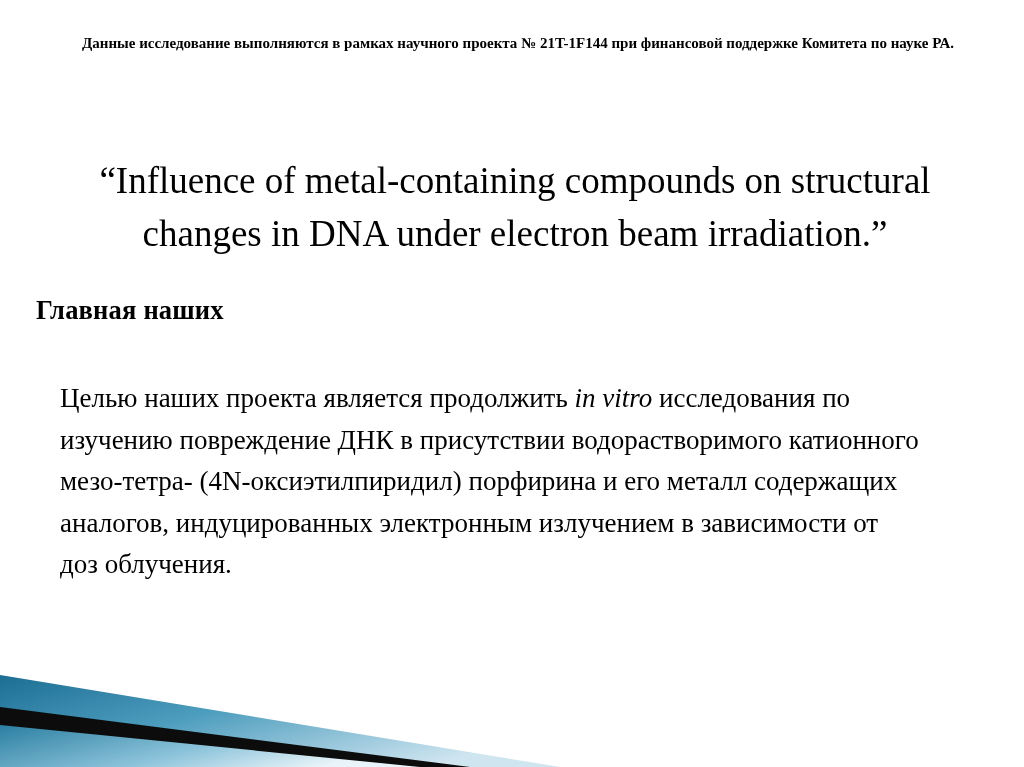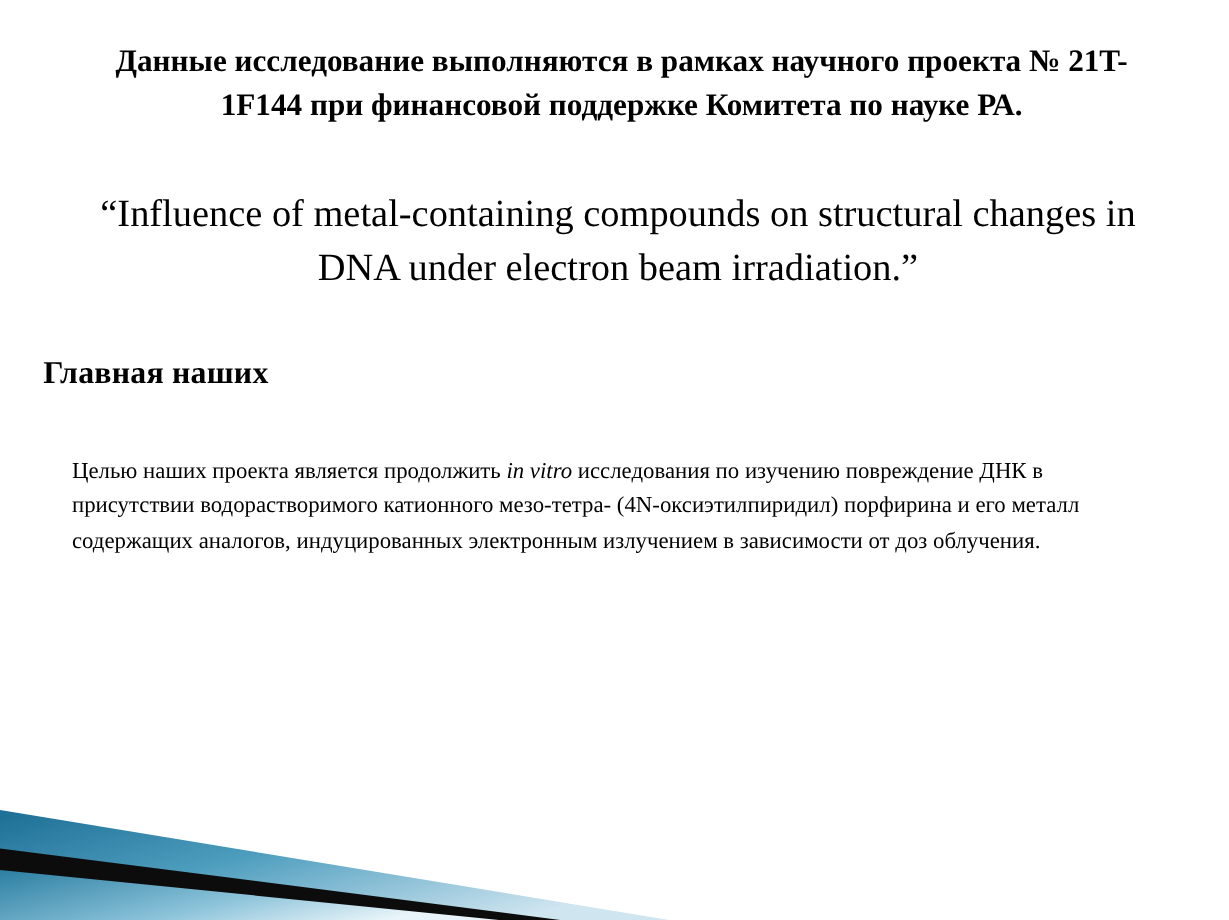--- a/index.html
+++ b/index.html
@@ -27,53 +27,53 @@
     width: 1024px;
     padding: 0;
   }
   .funding-note {
     position: absolute;
     left: 78px;
     top: 33px;
     width: 880px;
     text-align: center;
     font-family: "Liberation Serif", serif;
-    font-size: 26px;
+    font-size: 15px;
     font-weight: bold;
     line-height: 1.42;
     color: #000000;
   }
   .project-title {
     position: absolute;
     left: 60px;
     top: 155px;
     width: 910px;
     text-align: center;
     font-family: "Liberation Serif", serif;
-    font-size: 32px;
+    font-size: 37px;
     line-height: 1.42;
     color: #000000;
   }
   .section-heading {
     position: absolute;
     left: 36px;
     top: 295px;
     font-family: "Liberation Serif", serif;
     font-size: 26.5px;
     font-weight: bold;
     color: #000000;
     letter-spacing: 0.2px;
   }
   .body-text {
     position: absolute;
     left: 60px;
     top: 378px;
     width: 860px;
     font-family: "Liberation Serif", serif;
-    font-size: 19px;
+    font-size: 27px;
     line-height: 1.54;
     color: #000000;
     text-align: left;
   }
   .body-text .ital {
     font-style: italic;
   }
 
   
   .deco {

